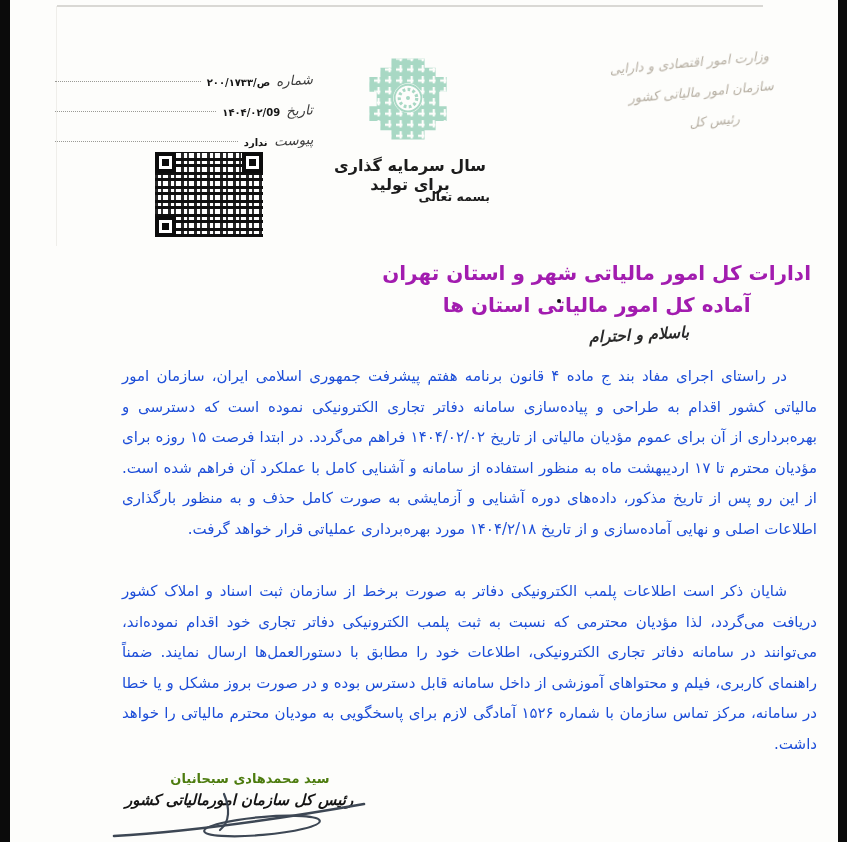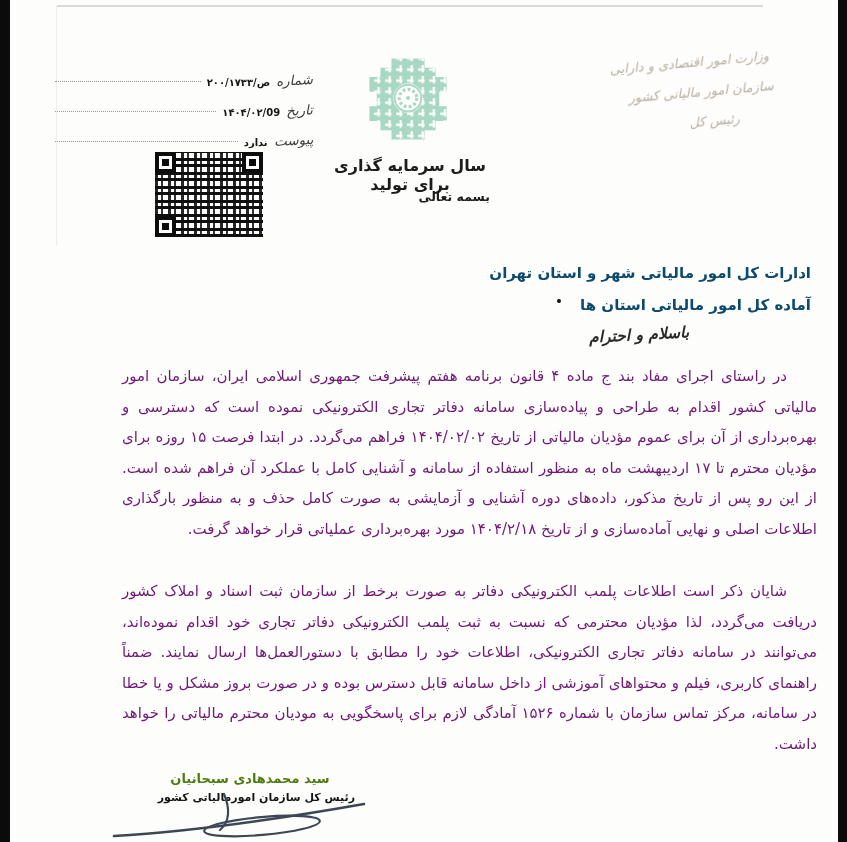--- a/index.html
+++ b/index.html
@@ -45,41 +45,41 @@
   
   .ministry { position:absolute; right:50px; top:48px; width:210px; text-align:center;
               direction:rtl; color:#a59c8d; opacity:.8; transform:rotate(-5deg); }
   .ministry div { font-size:13px; font-style:italic; letter-spacing:1px; line-height:30px;
                   filter:blur(.3px); white-space:nowrap; }
   .ministry div:nth-child(2) { padding-left:18px; }
   .ministry div:nth-child(3) { padding-left:40px; }
 
   
   .recipients { position:absolute; right:36px; top:257px; direction:rtl; text-align:right; }
-  .recipients div { font-size:15px; font-weight:700; color:#0c4a6e; line-height:32px; }
+  .recipients div { font-size:20px; font-weight:700; color:#a21caf; line-height:32px;text-align:center; }
   .dot-mark { position:absolute; left:557px; top:299px; width:4px; height:4px;
               border-radius:50%; background:#111; }
 
   
   .salutation { position:absolute; right:158px; top:326px; font-size:15.5px; font-style:italic;
                 font-weight:700; color:#2a2a2a; transform:rotate(-3deg); letter-spacing:.5px;
                 direction:rtl; }
 
   
   .body-text { position:absolute; right:30px; left:122px; direction:rtl;
-               text-align:justify; color:#701a75; font-size:15px; line-height:30.5px; }
+               text-align:justify; color:#1d4ed8; font-size:15px; line-height:30.5px; }
   .para1 { top:361px; }
   .para2 { top:576px; }
   .body-text p { text-indent:30px; }
 
   
   .sig-name  { position:absolute; left:150px; top:771px; width:200px; text-align:center;
                font-size:13px; font-weight:700; color:#4d7c0f; direction:rtl; }
-  .sig-title { position:absolute; left:125px; top:791px; width:230px; text-align:right;
-               font-size:11px; font-weight:700; color:#141414; direction:rtl; }
+  .sig-title { position:absolute; left:125px; top:791px; width:230px; text-align:left;
+               font-size:15px; font-weight:700; color:#141414; direction:rtl;font-style:italic; }
   .sig-stroke { position:absolute; left:112px; top:786px; width:256px; height:58px; }
 </style>
 </head>
 <body>
 
 <div class="page">
 
   <div class="edge-bar left"></div>
   <div class="edge-bar right"></div>
   <div class="scan-topline"></div>

